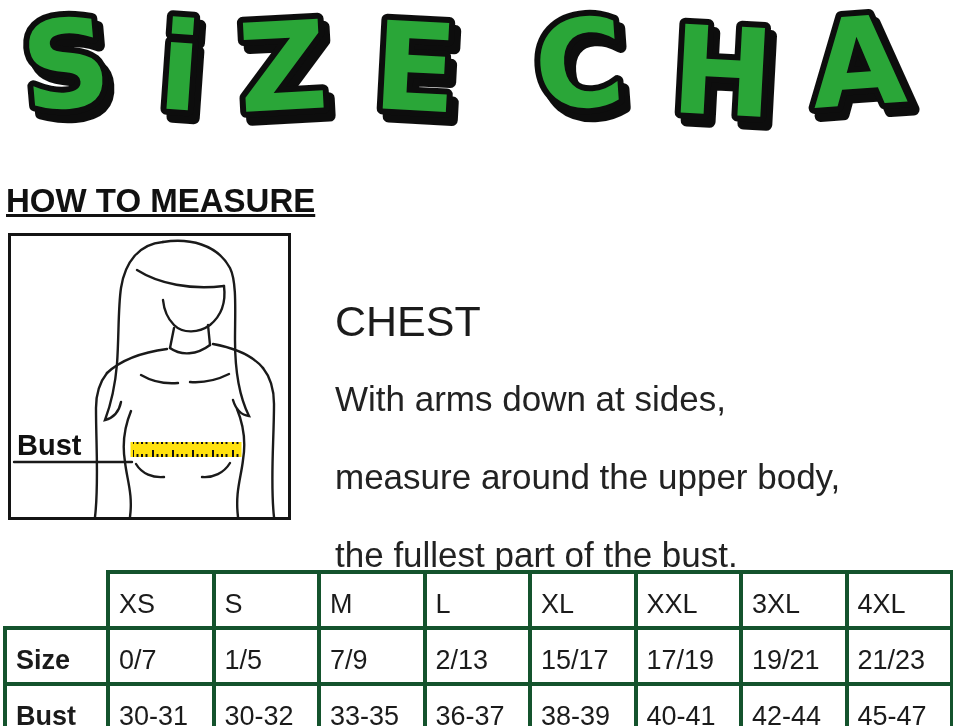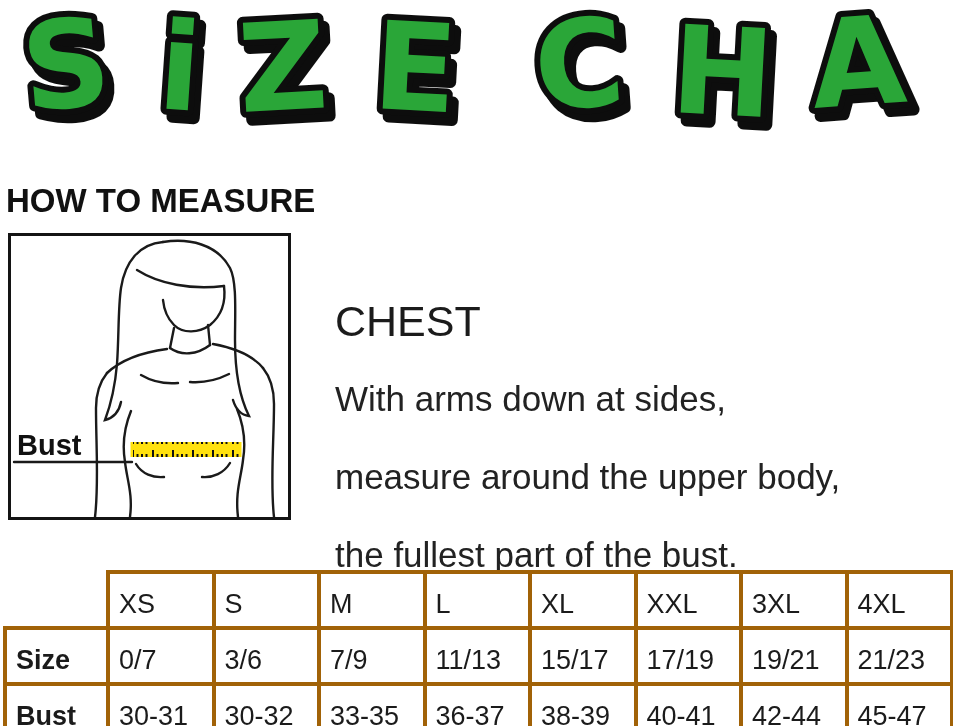--- a/index.html
+++ b/index.html
@@ -19,20 +19,21 @@
     stroke:#0d0d0d;
     stroke-width:12px;
     stroke-linejoin:round;
     paint-order:stroke fill;
   }
   
   #how-heading{
     position:absolute;left:6px;top:184px;
     font-size:33px;font-weight:bold;letter-spacing:0px;color:#111;
     line-height:1;
+    text-decoration:underline;
   }
   
   #measure-box{
     position:absolute;left:8px;top:233px;width:277px;height:281px;
     border:3px solid #141414;box-sizing:content-box;background:#fff;
   }
   #figure-svg{display:block;width:277px;height:281px;}
   #figure-svg path{fill:none;stroke:#1a1a1a;stroke-width:2.4;stroke-linecap:round;}
   #figure-svg .bust-label{
     font-family:"Liberation Sans","DejaVu Sans",sans-serif;
@@ -44,21 +45,21 @@
     margin:0 0 14px 0;font-size:43px;font-weight:400;letter-spacing:0px;
     line-height:1;color:#1b1b1b;
   }
   .chest-line{font-size:35px;line-height:45px;font-weight:400;color:#222;white-space:nowrap;margin-top:33px;}
   
   #size-table{
     position:absolute;left:3px;top:570px;width:947px;
     border-collapse:collapse;table-layout:fixed;
   }
   #size-table th,#size-table td{
-    border:4px solid #a16207;
+    border:4px solid #14532d;
     height:46px;
     text-align:left;vertical-align:bottom;
     padding:0 0 6px 9px;
     font-size:27px;font-weight:400;color:#1b1b1b;
     overflow:hidden;white-space:nowrap;
   }
   #size-table td.blank{border:none;background:transparent;}
   #size-table th.rowlabel{font-weight:bold;}
 </style>
 </head>
@@ -150,23 +151,23 @@
       <th>M</th>
       <th>L</th>
       <th>XL</th>
       <th>XXL</th>
       <th>3XL</th>
       <th>4XL</th>
     </tr>
     <tr>
       <th class="rowlabel">Size</th>
       <td>0/7</td>
-      <td>3/6</td>
+      <td>1/5</td>
       <td>7/9</td>
-      <td>11/13</td>
+      <td>2/13</td>
       <td>15/17</td>
       <td>17/19</td>
       <td>19/21</td>
       <td>21/23</td>
     </tr>
     <tr>
       <th class="rowlabel">Bust</th>
       <td>30-31</td>
       <td>30-32</td>
       <td>33-35</td>

